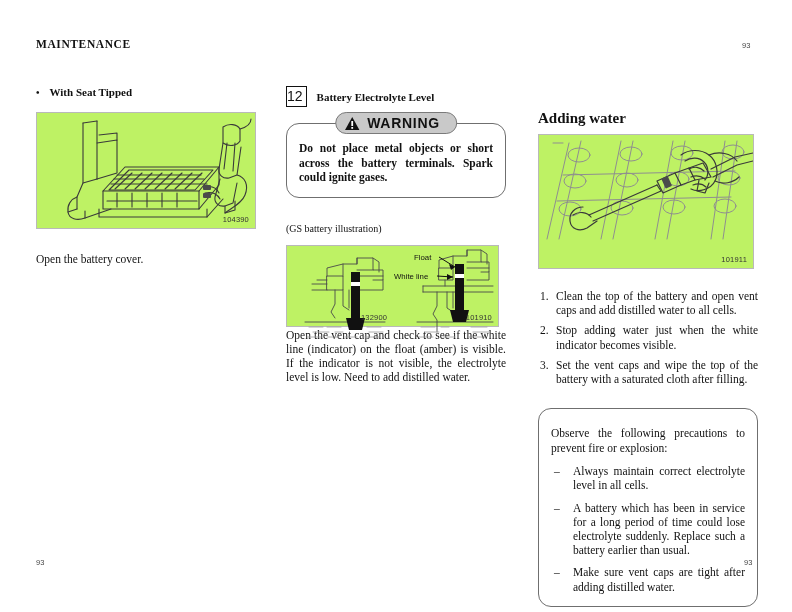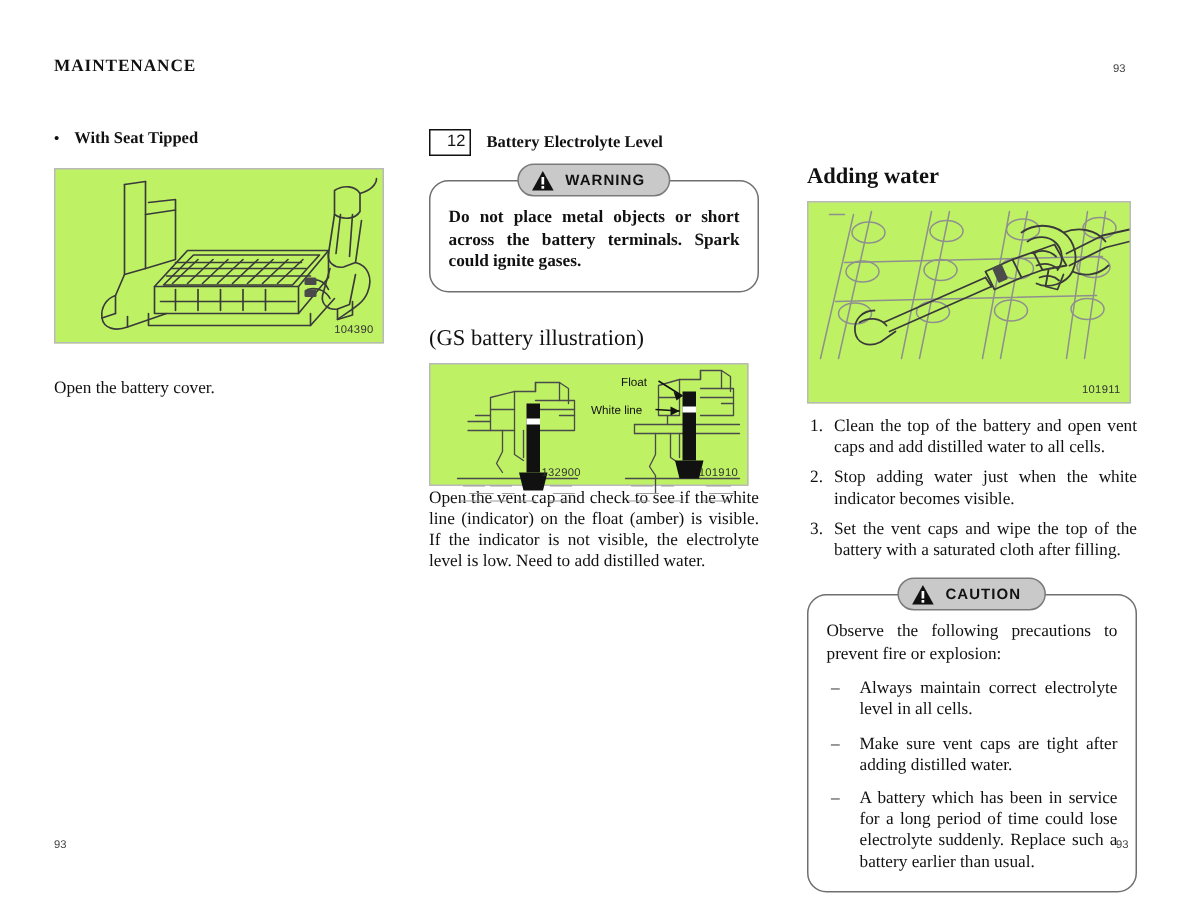--- a/index.html
+++ b/index.html
@@ -79,24 +79,24 @@
     font-weight: bold;
     font-size: 11px;
     margin: 0 0 9px 0;
     display: flex;
     gap: 10px;
     align-items: center;
   }
   .numbox {
     border: 1px solid #111;
     font-family: "Liberation Sans", sans-serif;
-    font-size: 11px;
+    font-size: 14px;
     font-weight: normal;
     line-height: 1;
-    padding: 2px 3px 3px 11px;
+    padding: 2px 3px 3px 0;
     display: inline-block;
   }
   .sub-head {
     font-weight: bold;
     font-size: 15px;
     margin: 0 0 7px 0;
   }
 
   p.body {
     font-size: 11.5px;
@@ -104,21 +104,21 @@
     text-align: justify;
     margin: 0 0 10px 0;
   }
   p.body.last { margin-bottom: 0; }
   .cap {
     font-size: 11.5px;
     line-height: 14.2px;
     margin: 23px 0 0 0;
   }
   .plain-note {
-    font-size: 15px;
+    font-size: 10px;
     line-height: 14.2px;
     margin: 0;
   }
 
   
   .figbox {
     position: relative;
     border: 1px solid #b9b9b9;
     background: #bef264;
     box-sizing: border-box;
@@ -160,21 +160,21 @@
     height: 22px;
     display: flex;
     align-items: center;
     gap: 7px;
     padding: 0 16px 0 8px;
     box-sizing: border-box;
   }
   .alert-pill .lbl {
     font-family: "Liberation Sans", sans-serif;
     font-weight: bold;
-    font-size: 10px;
+    font-size: 14px;
     letter-spacing: 0.7px;
     color: #111;
   }
   .tri { display: block; }
 
   .alert-text-bold {
     font-size: 11.5px;
     line-height: 14.5px;
     font-weight: bold;
     text-align: justify;
@@ -182,21 +182,21 @@
   }
   .alert-text {
     font-size: 11.5px;
     line-height: 14.5px;
     text-align: justify;
     margin: 0;
   }
 
   
   ol.numlist {
-    margin: 8px 0 0 0;
+    margin: 20px 0 0 0;
     padding: 0 0 0 0;
     list-style: none;
     counter-reset: item;
   }
   ol.numlist li {
     font-size: 11.5px;
     line-height: 14.2px;
     text-align: justify;
     position: relative;
     padding-left: 18px;
@@ -514,31 +514,23 @@
       <li>Clean the top of the battery and open vent caps and add distilled water to all cells.</li>
       <li>Stop adding water just when the white indicator becomes visible.</li>
       <li>Set the vent caps and wipe the top of the battery with a saturated cloth after filling.</li>
     </ol>
 
     <div class="alertbox" style="margin-top:22px;">
       <div class="alert-frame">
         <p class="alert-text">Observe the following precautions to prevent fire or explosion:</p>
         <ul class="dashlist">
           <li>Always maintain correct electrolyte level in all cells.</li>
+          <li>A battery which has been in service for a long period of time could lose electrolyte suddenly. Replace such a battery earlier than usual.</li>
           <li>Make sure vent caps are tight after adding distilled water.</li>
-          <li>A battery which has been in service for a long period of time could lose electrolyte suddenly. Replace such a battery earlier than usual.</li>
         </ul>
       </div>
-      <div class="alert-pill">
-        <svg class="tri" width="16" height="15" viewBox="0 0 16 15">
-          <polygon points="8,1 15.2,14 0.8,14" fill="#111111"></polygon>
-          <rect x="7.1" y="5" width="1.8" height="5" fill="#ffffff"></rect>
-          <rect x="7.1" y="11" width="1.8" height="1.8" fill="#ffffff"></rect>
-        </svg>
-        <span class="lbl">CAUTION</span>
-      </div>
     </div>
   </div>
 
   <div class="ftr-left">93</div>
   <div class="ftr-right">93</div>
 
 </div>
 
 </body></html>

